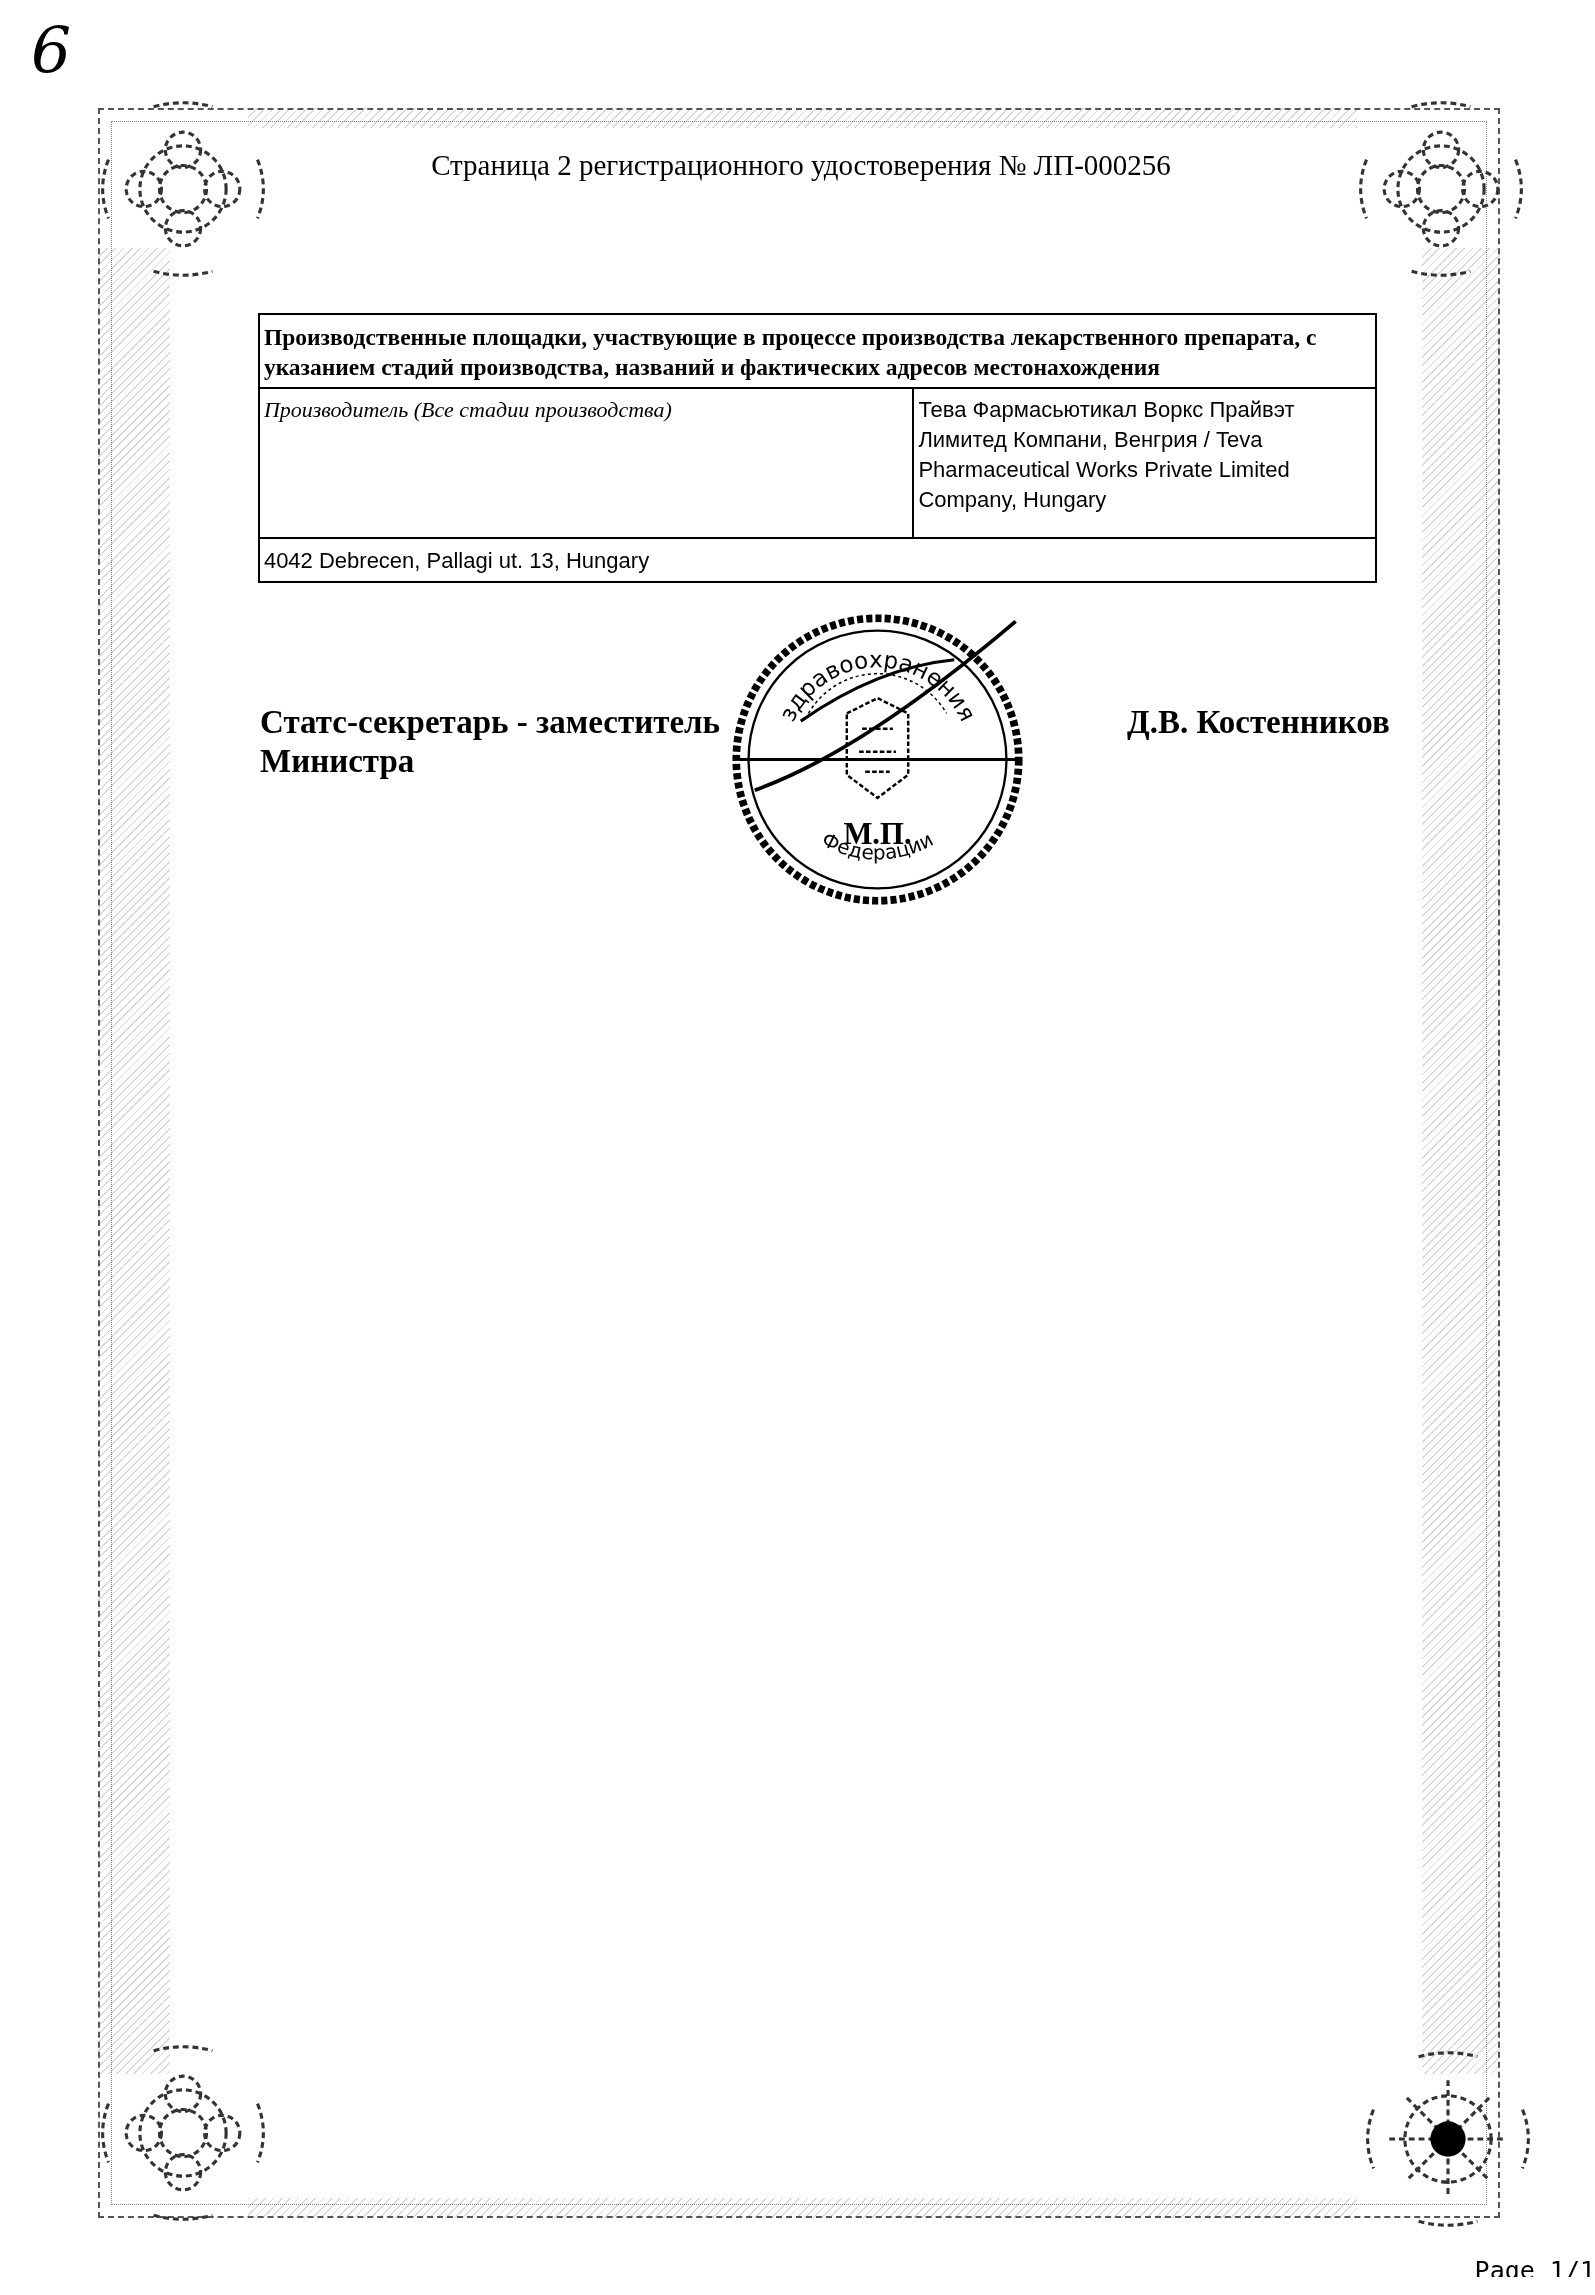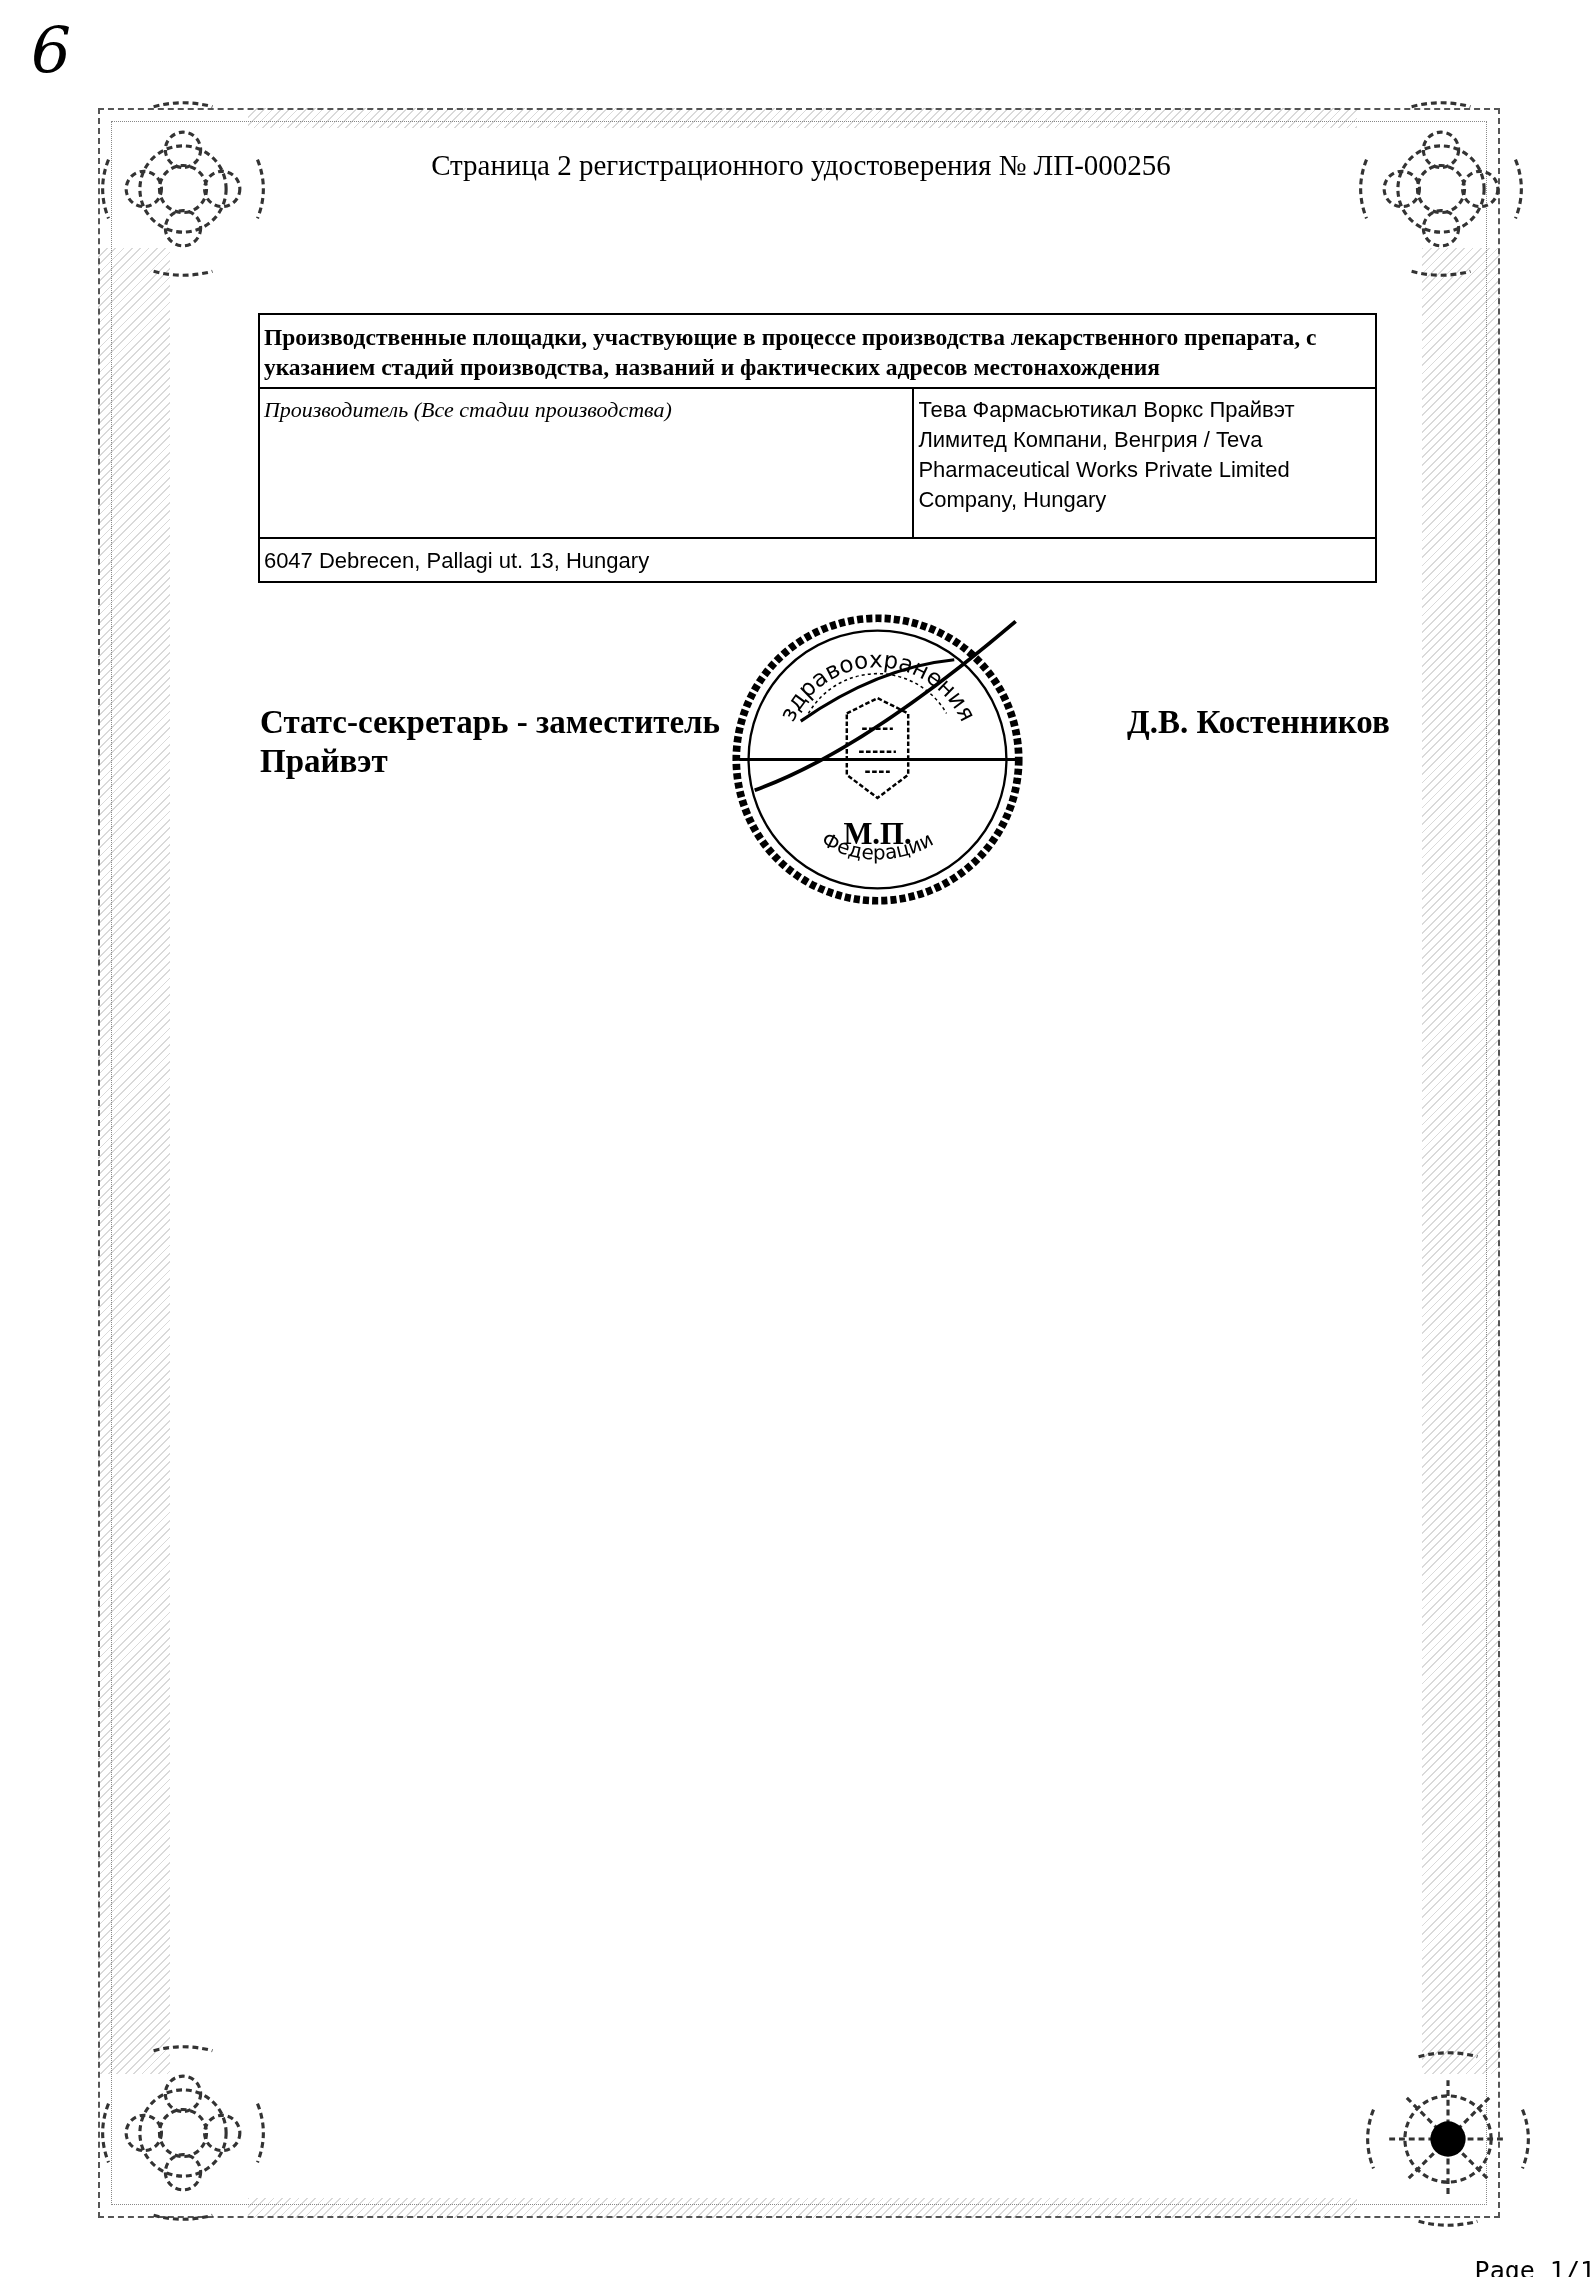--- a/index.html
+++ b/index.html
@@ -111,28 +111,28 @@
 <table class="sites-table">
   <tbody>
       <tr>
     <td class="header-cell" colspan="2">Производственные площадки, участвующие в процессе производства лекарственного препарата, с указанием стадий производства, названий и фактических адресов местонахождения</td>
   </tr>
   <tr>
     <td class="role-cell">Производитель (Все стадии производства)</td>
     <td class="name-cell">Тева Фармасьютикал Воркс Прайвэт Лимитед Компани, Венгрия / Teva Pharmaceutical Works Private Limited Company, Hungary</td>
   </tr>
   <tr>
-    <td class="address-cell" colspan="2">6047 Debrecen, Pallagi ut. 13, Hungary</td>
+    <td class="address-cell" colspan="2">4042 Debrecen, Pallagi ut. 13, Hungary</td>
   </tr>
 </tbody>
   </table>
 
 <div class="signature-block signer-title">
   <div>Статс-секретарь - заместитель</div>
-  <div>Прайвэт</div>
+  <div>Министра</div>
 </div>
 <div class="signature-block signer-name">Д.В. Костенников</div>
 
 <div class="official-seal">
   <svg viewBox="0 0 200 200">
     <defs>
       <path id="arcTop" d="M40 100 A60 60 0 0 1 160 100"></path>
       <path id="arcBottom" d="M30 110 A72 72 0 0 0 170 110"></path>
     </defs>
     <circle cx="100" cy="100" r="92" fill="none" stroke="#000" stroke-width="5" stroke-dasharray="4 2"></circle>

